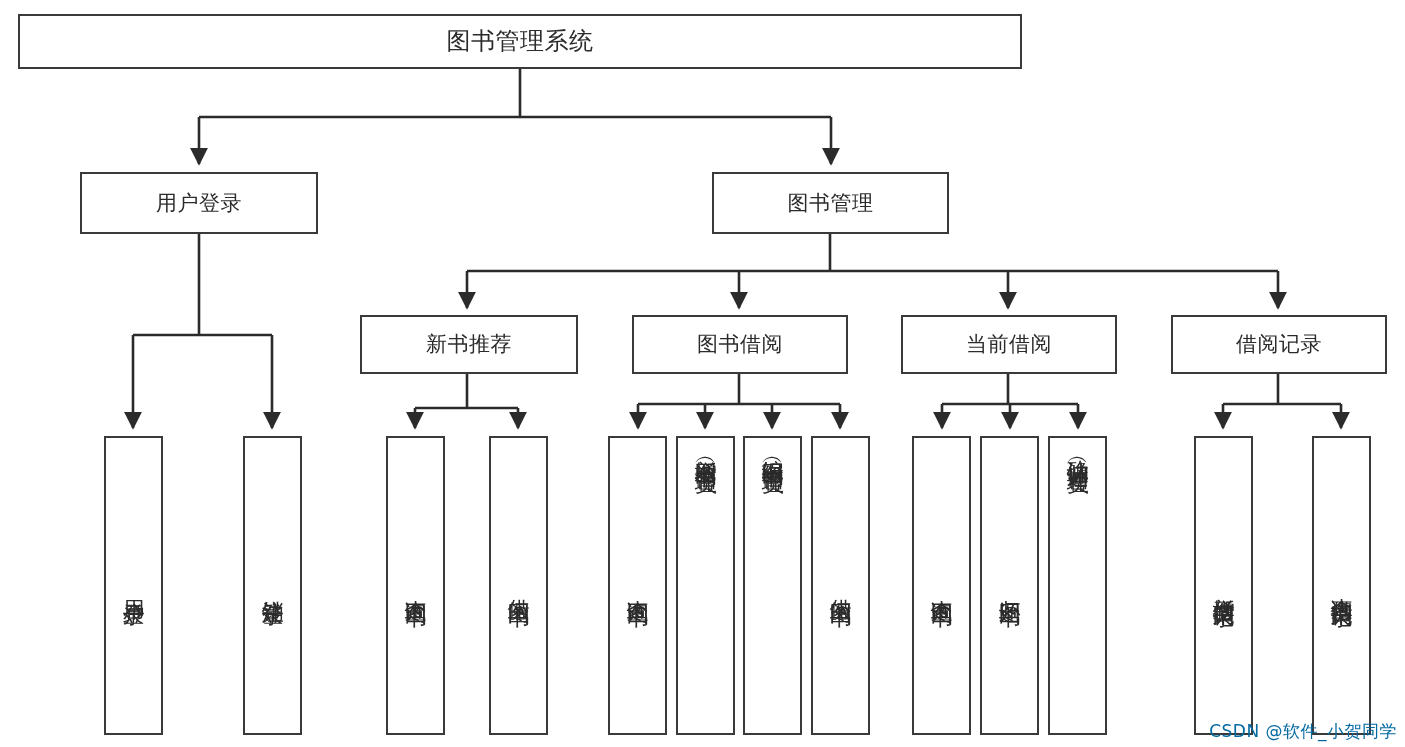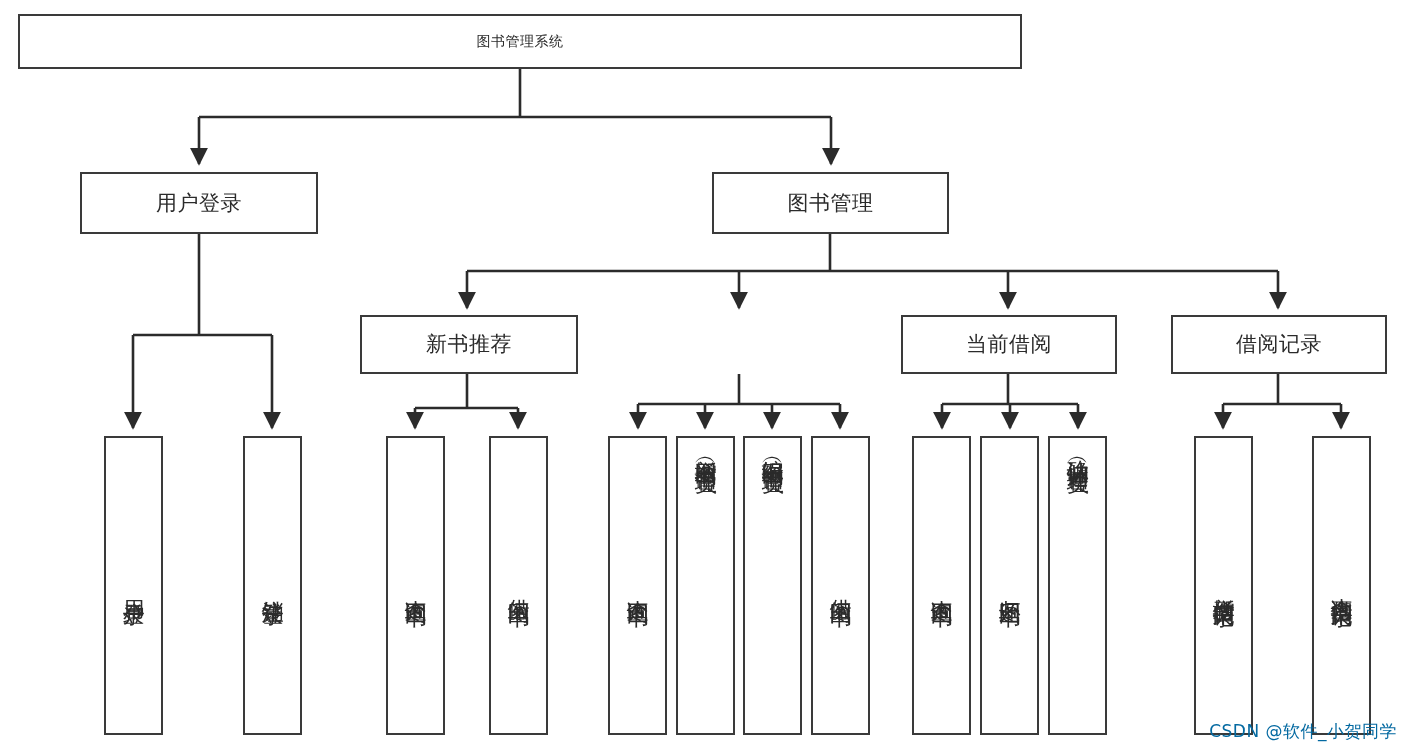--- a/index.html
+++ b/index.html
@@ -41,21 +41,21 @@
     text-align: center;
     line-height: 1.05;
     letter-spacing: 0.5px;
   }
   
   .node.horiz .label {
     font-size: 21px;
     white-space: nowrap;
   }
   .node.root .label {
-    font-size: 14px;
+    font-size: 24px;
   }
   
   .node.vert {
     align-items: center;
     justify-content: center;
     padding: 4px 0;
   }
   .node.vert .label {
     writing-mode: vertical-rl;
     text-orientation: upright;
@@ -143,20 +143,23 @@
   </div>
 
   <div class="node horiz" style="left:360px; top:315px; width:218px; height:59px;">
     <span class="label">新书推荐</span>
   </div>
 
   <div class="node horiz" style="left:712px; top:172px; width:237px; height:62px;">
     <span class="label">图书管理</span>
   </div>
 
+  <div class="node horiz" style="left:632px; top:315px; width:216px; height:59px;">
+    <span class="label">图书借阅</span>
+  </div>
 
   <div class="node horiz" style="left:1171px; top:315px; width:216px; height:59px;">
     <span class="label">借阅记录</span>
   </div>
 
   <div class="node horiz" style="left:901px; top:315px; width:216px; height:59px;">
     <span class="label">当前借阅</span>
   </div>
 
   <div class="node vert" style="left:104px; top:436px; width:59px; height:299px;">

